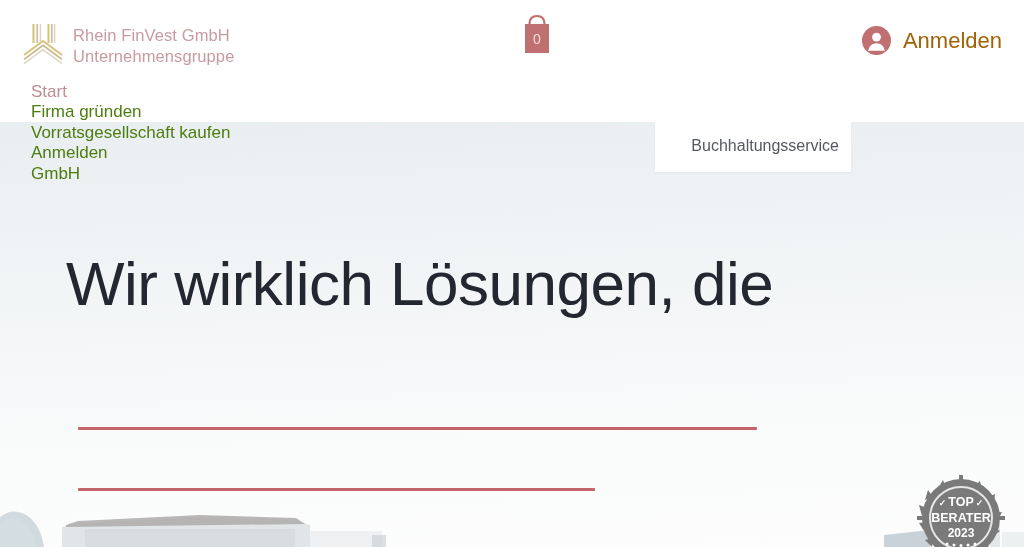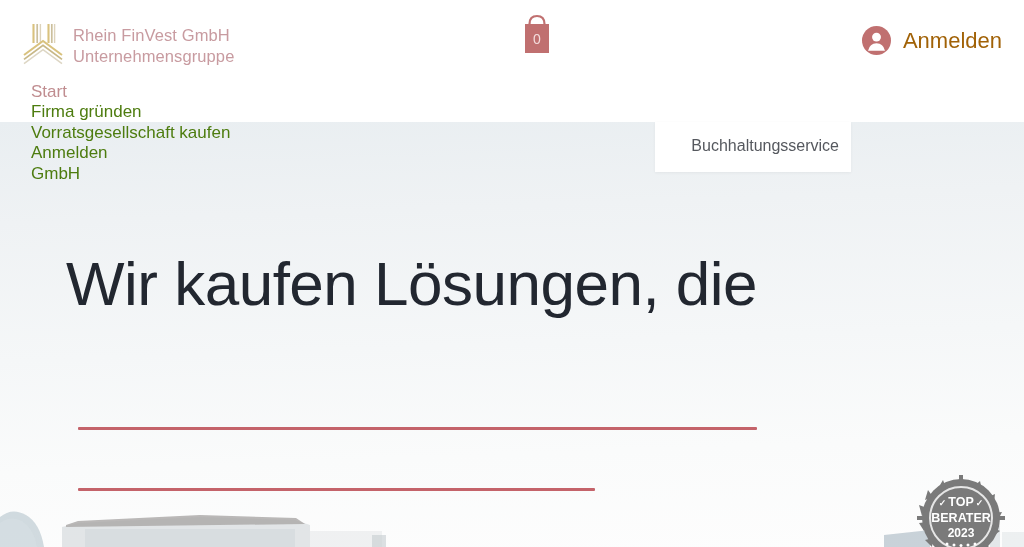--- a/index.html
+++ b/index.html
@@ -280,21 +280,21 @@
       <rect x="310" y="44" width="72" height="16" fill="#d3d8db" opacity="0.6"></rect>
       <rect x="372" y="48" width="14" height="12" fill="#9aa5ac" opacity="0.6"></rect>
 
       <path d="M884 60 L884 48 L930 43 L930 60 Z" fill="#7f95a6" opacity="0.75"></path>
       <path d="M938 60 L938 41 L988 36 L988 60 Z" fill="#7f95a6" opacity="0.8"></path>
       <path d="M990 60 L990 40 L1000 39 L1000 60 Z" fill="#aeb9c1" opacity="0.6"></path>
       <rect x="1002" y="45" width="22" height="15" fill="#c4ccd2" opacity="0.5"></rect>
     </svg>
 
     <h1 class="hero-title">
-      <span>Wir kaufen Lösungen, die</span>
+      <span>Wir wirklich Lösungen, die</span>
     </h1>
 
     <div class="rule rule-1"></div>
     <div class="rule rule-2"></div>
 
     <svg class="badge" viewBox="0 0 90 112">
 
       <path d="M26 72 L14 108 L27 100 L34 110 L46 78 Z" fill="#7a7a7a"></path>
       <path d="M64 72 L76 108 L63 100 L56 110 L44 78 Z" fill="#7a7a7a"></path>
 

